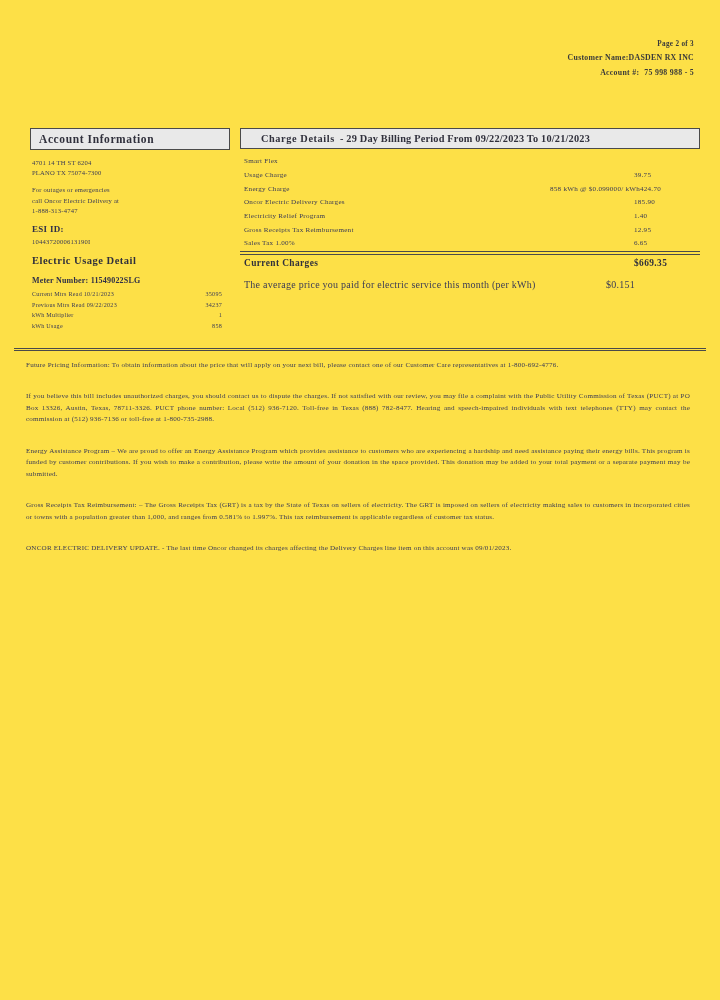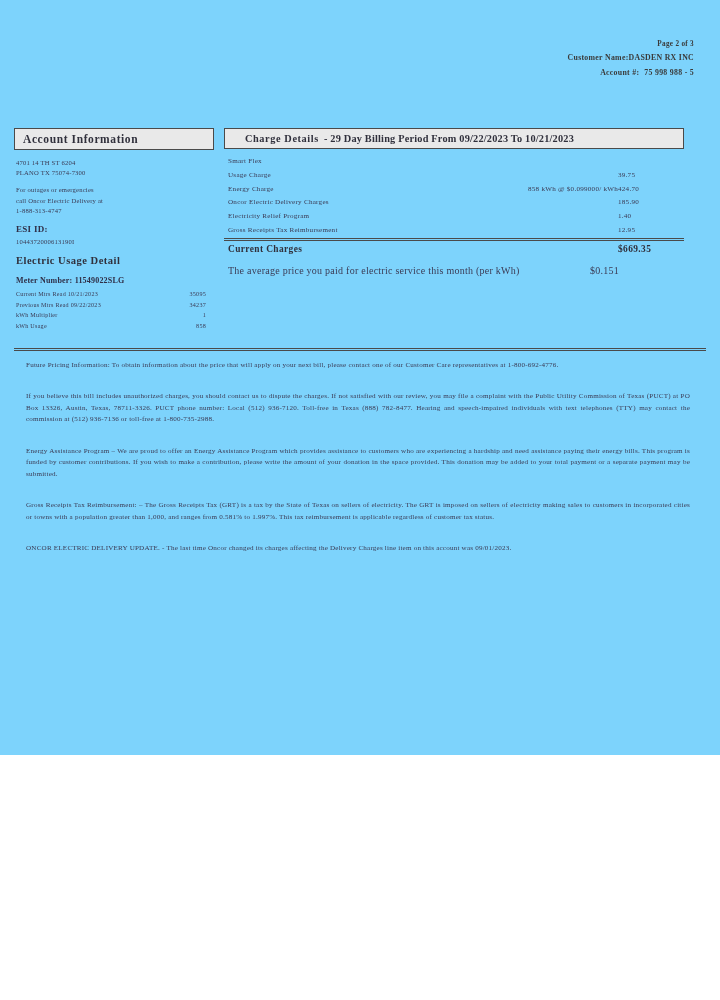--- a/index.html
+++ b/index.html
@@ -12,22 +12,22 @@
     height: 1000px;
     font-family: "Liberation Serif", serif;
     color: #2b2b2b;
     position: relative;
     overflow: hidden;
   }
 
   .page {
     position: relative;
     width: 720px;
-    height: 755px;
-    background: #7dd3fc;
+    height: 1000px;
+    background: #fde047;
   }
 
   
   .doc-header {
     position: absolute;
     top: 38px;
     right: 26px;
     text-align: right;
     font-size: 7.6px;
     letter-spacing: 0.3px;
@@ -37,21 +37,21 @@
   }
   .doc-header .page-no { font-size: 7.2px; }
   .doc-header .cust-line,
   .doc-header .acct-line { font-size: 7.8px; }
   .sp2 { display: inline-block; width: 5px; }
 
   
   .band {
     position: absolute;
     top: 128px;
-    left: 14px;
+    left: 30px;
     width: 676px;
   }
   .cols { display: flex; align-items: flex-start; }
   .col-left { width: 200px; flex: none; }
   .col-right { width: 460px; flex: none; margin-left: 10px; }
 
   
   .box-title {
     border: 1px solid #4a4a4a;
     background: #e9e9e9;
@@ -128,20 +128,21 @@
     color: #3b3b55;
     letter-spacing: 0.25px;
     padding: 2.4px 0 2.4px 4px;
   }
   .chg-row .c-desc { flex: 0 0 300px; white-space: nowrap; }
   .chg-row .c-mid {
     flex: 1 1 auto;
     text-align: left;
     white-space: nowrap;
     font-size: 7.1px;
+    margin-left: 6px;
   }
   .chg-row .c-amt {
     flex: 0 0 62px;
     white-space: nowrap;
     padding-right: 4px;
   }
   .chg-row.smart .c-desc { }
   .rule-double {
     border-top: 1px solid #4a4a4a;
     border-bottom: 1px solid #4a4a4a;
@@ -290,20 +291,25 @@
             <span class="c-mid"></span>
             <span class="c-amt">1.40</span>
           </div>
 
           <div class="chg-row">
             <span class="c-desc">Gross  Receipts  Tax Reimbursement</span>
             <span class="c-mid"></span>
             <span class="c-amt">12.95</span>
           </div>
 
+          <div class="chg-row">
+            <span class="c-desc">Sales Tax    1.00%</span>
+            <span class="c-mid"></span>
+            <span class="c-amt">6.65</span>
+          </div>
 
           <div class="rule-double"></div>
 
           <div class="chg-row total">
             <span class="c-desc">Current   Charges</span>
             <span class="c-mid"></span>
             <span class="c-amt">$669.35</span>
           </div>
 
           <div class="chg-row avg">

